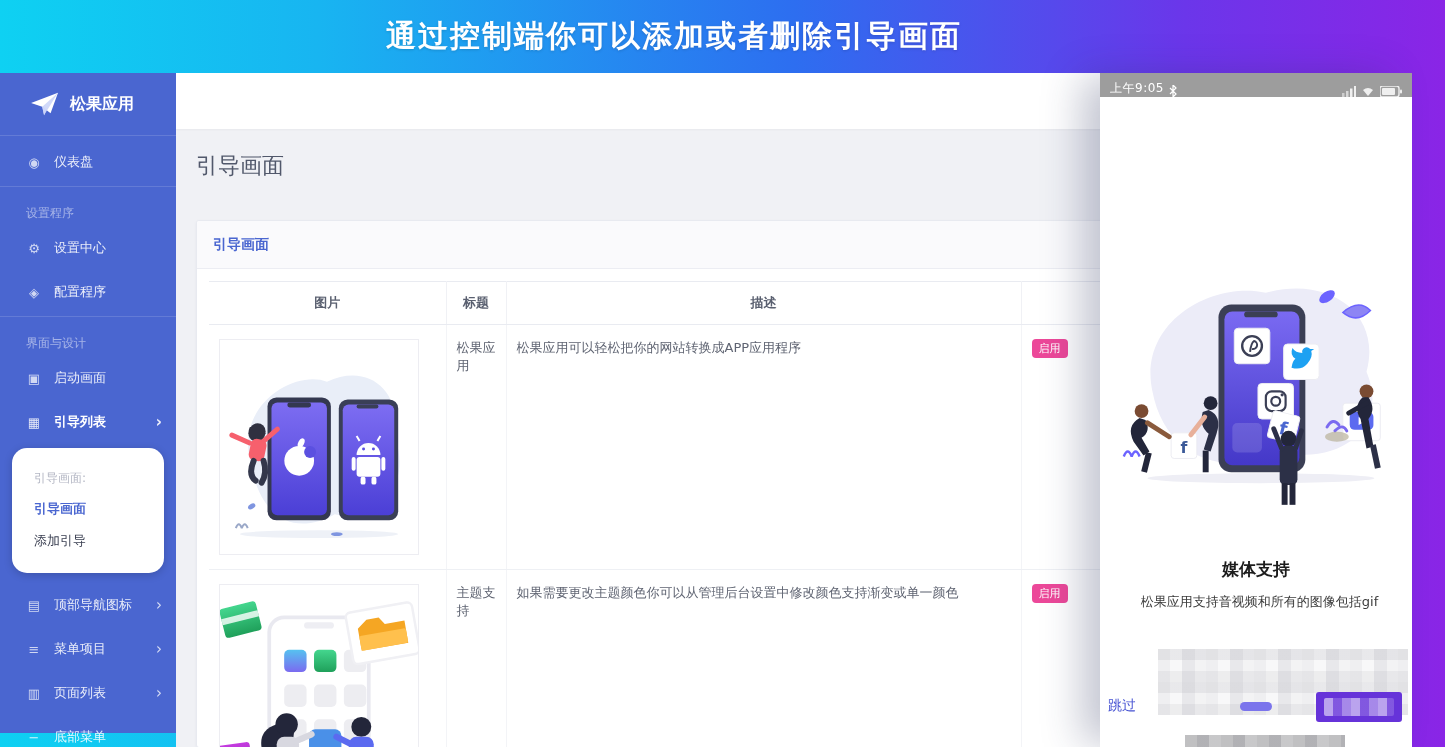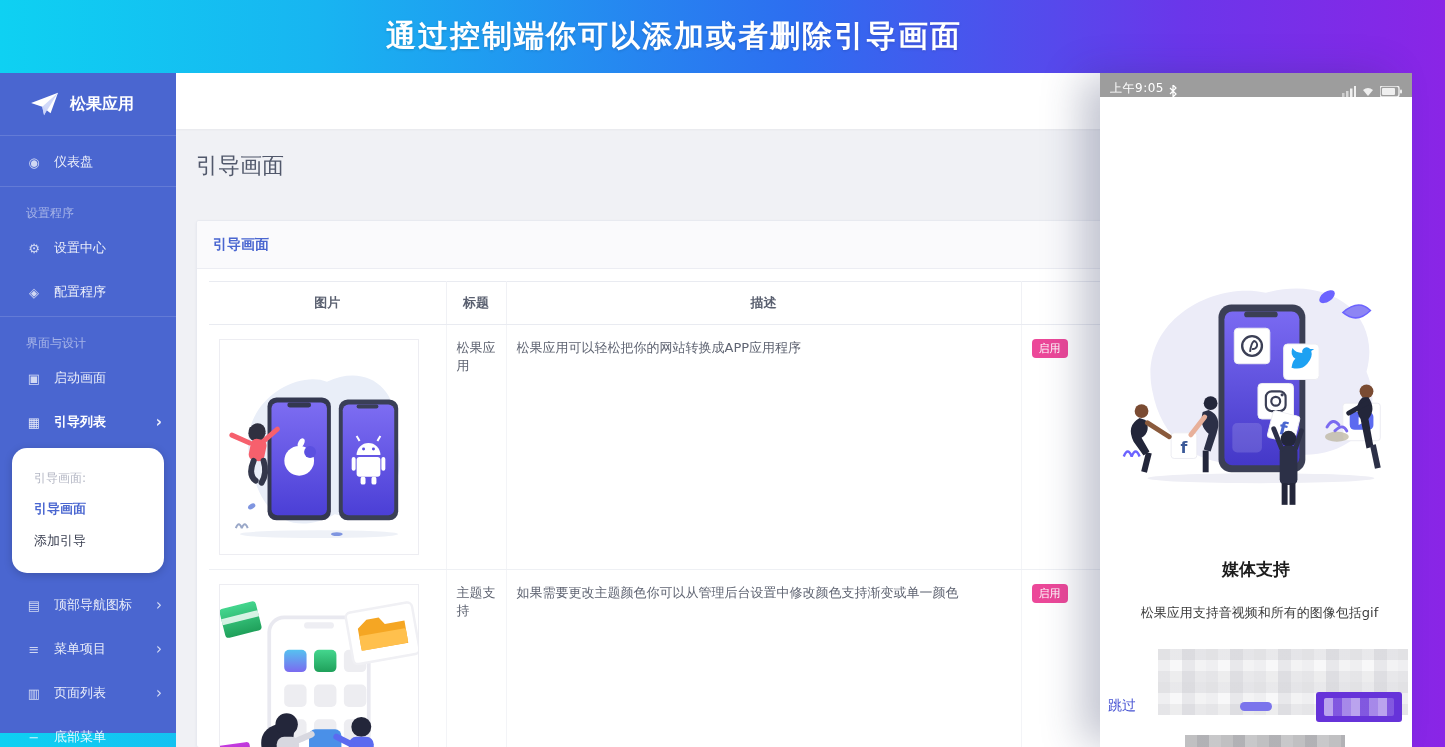--- a/index.html
+++ b/index.html
@@ -90,21 +90,21 @@
     overflow:hidden;
   }
   .statusbar {
     height:24px; background:#9d9d9d; color:#fff; display:flex; align-items:flex-end;
     padding:0 10px; font-size:12px;
   }
   .statusbar .time { letter-spacing:.5px; }
   .statusbar .right { margin-left:auto; display:flex; align-items:center; gap:5px; }
   .illus { margin:156px auto 0 auto; width:296px; }
   .phone-title { text-align:center; font-size:17px; font-weight:bold; color:#1c1c1c; margin-top:44px; }
-  .phone-sub { text-align:center; font-size:13px; color:#3c3c3c; margin-top:23px;padding-left:7px; }
+  .phone-sub { text-align:center; font-size:13px; color:#3c3c3c; margin-top:12px;padding-left:7px; }
   .phone-bottom { position:absolute; left:0; right:0; bottom:0; height:100px; }
   .skip-link { position:absolute; left:8px; bottom:32px; font-size:14px; color:#4652d2; cursor:pointer; }
   .mosaic {
     background:
       repeating-linear-gradient(0deg, rgba(120,120,130,.10) 0 11px, rgba(255,255,255,0) 11px 22px, rgba(140,140,150,.16) 22px 33px),
       repeating-linear-gradient(90deg, #ededef 0 12px, #f7f7f8 12px 24px, #e4e4e8 24px 37px, #f1f1f3 37px 48px);
   }
   .watermark-mosaic { position:absolute; left:58px; right:4px; top:2px; height:66px; opacity:.85; }
   .page-pill { position:absolute; left:140px; bottom:36px; width:32px; height:9px; border-radius:5px; background:#7b74ec; }
   .next-button {

